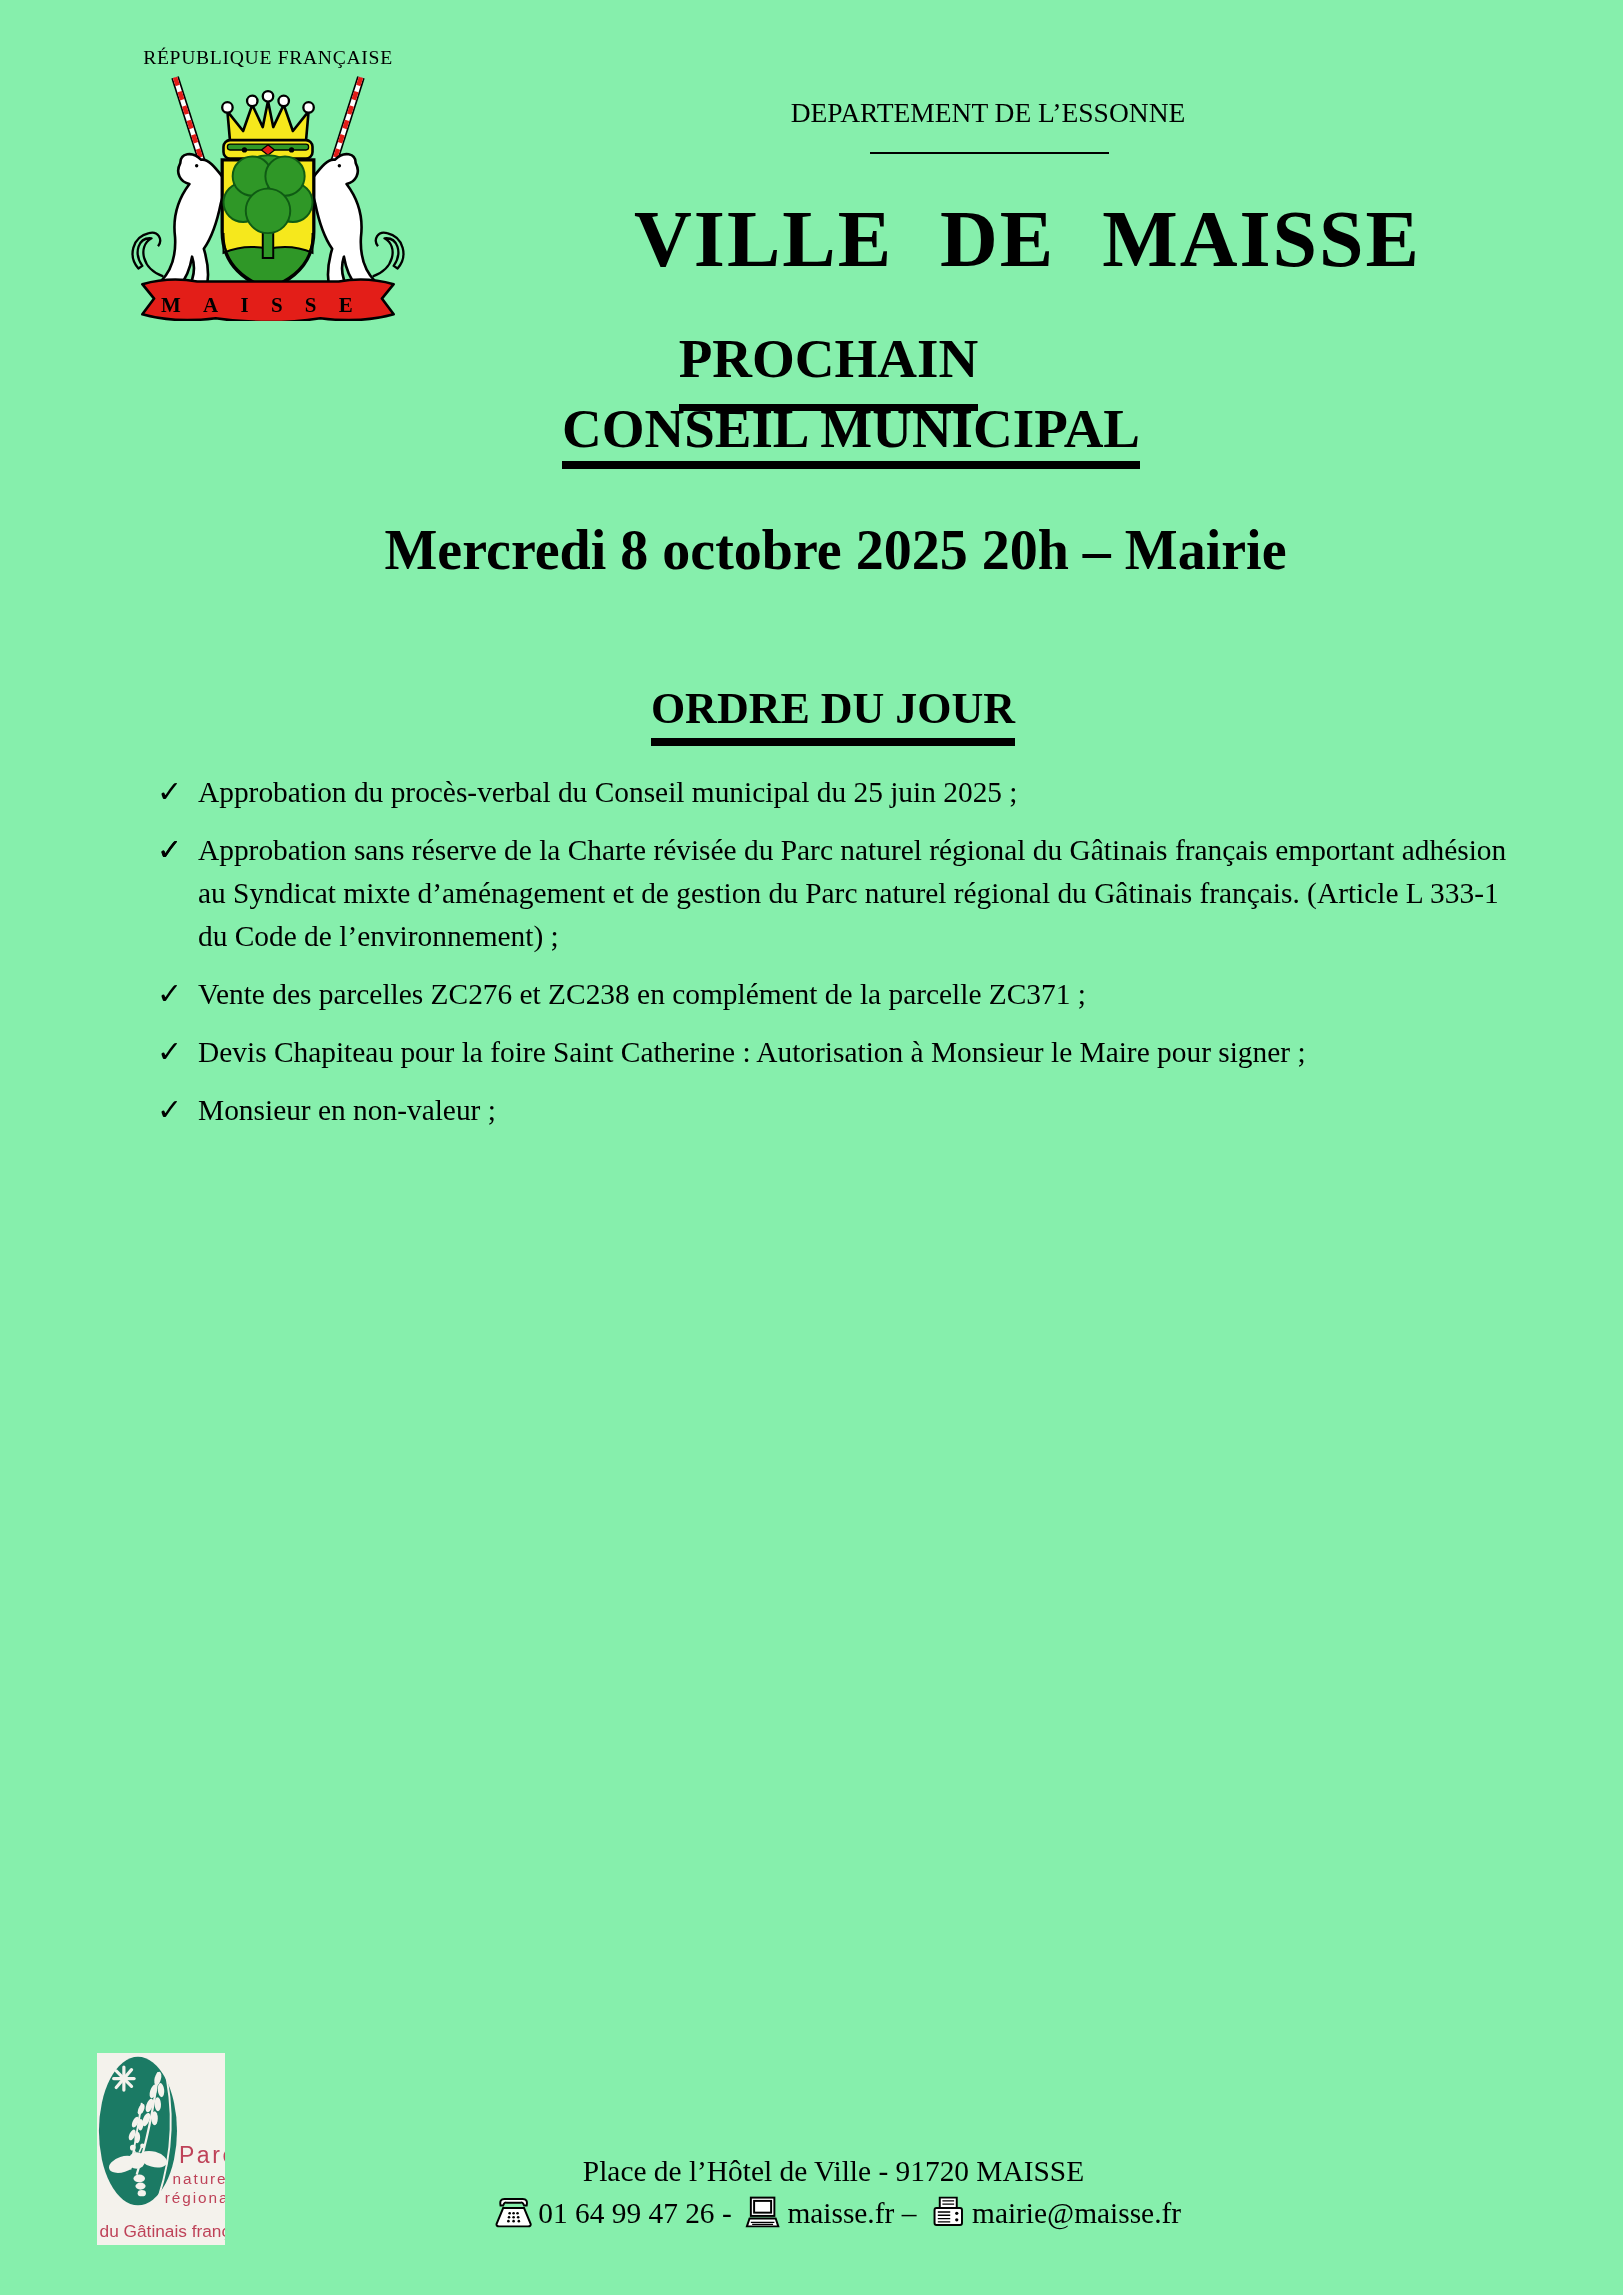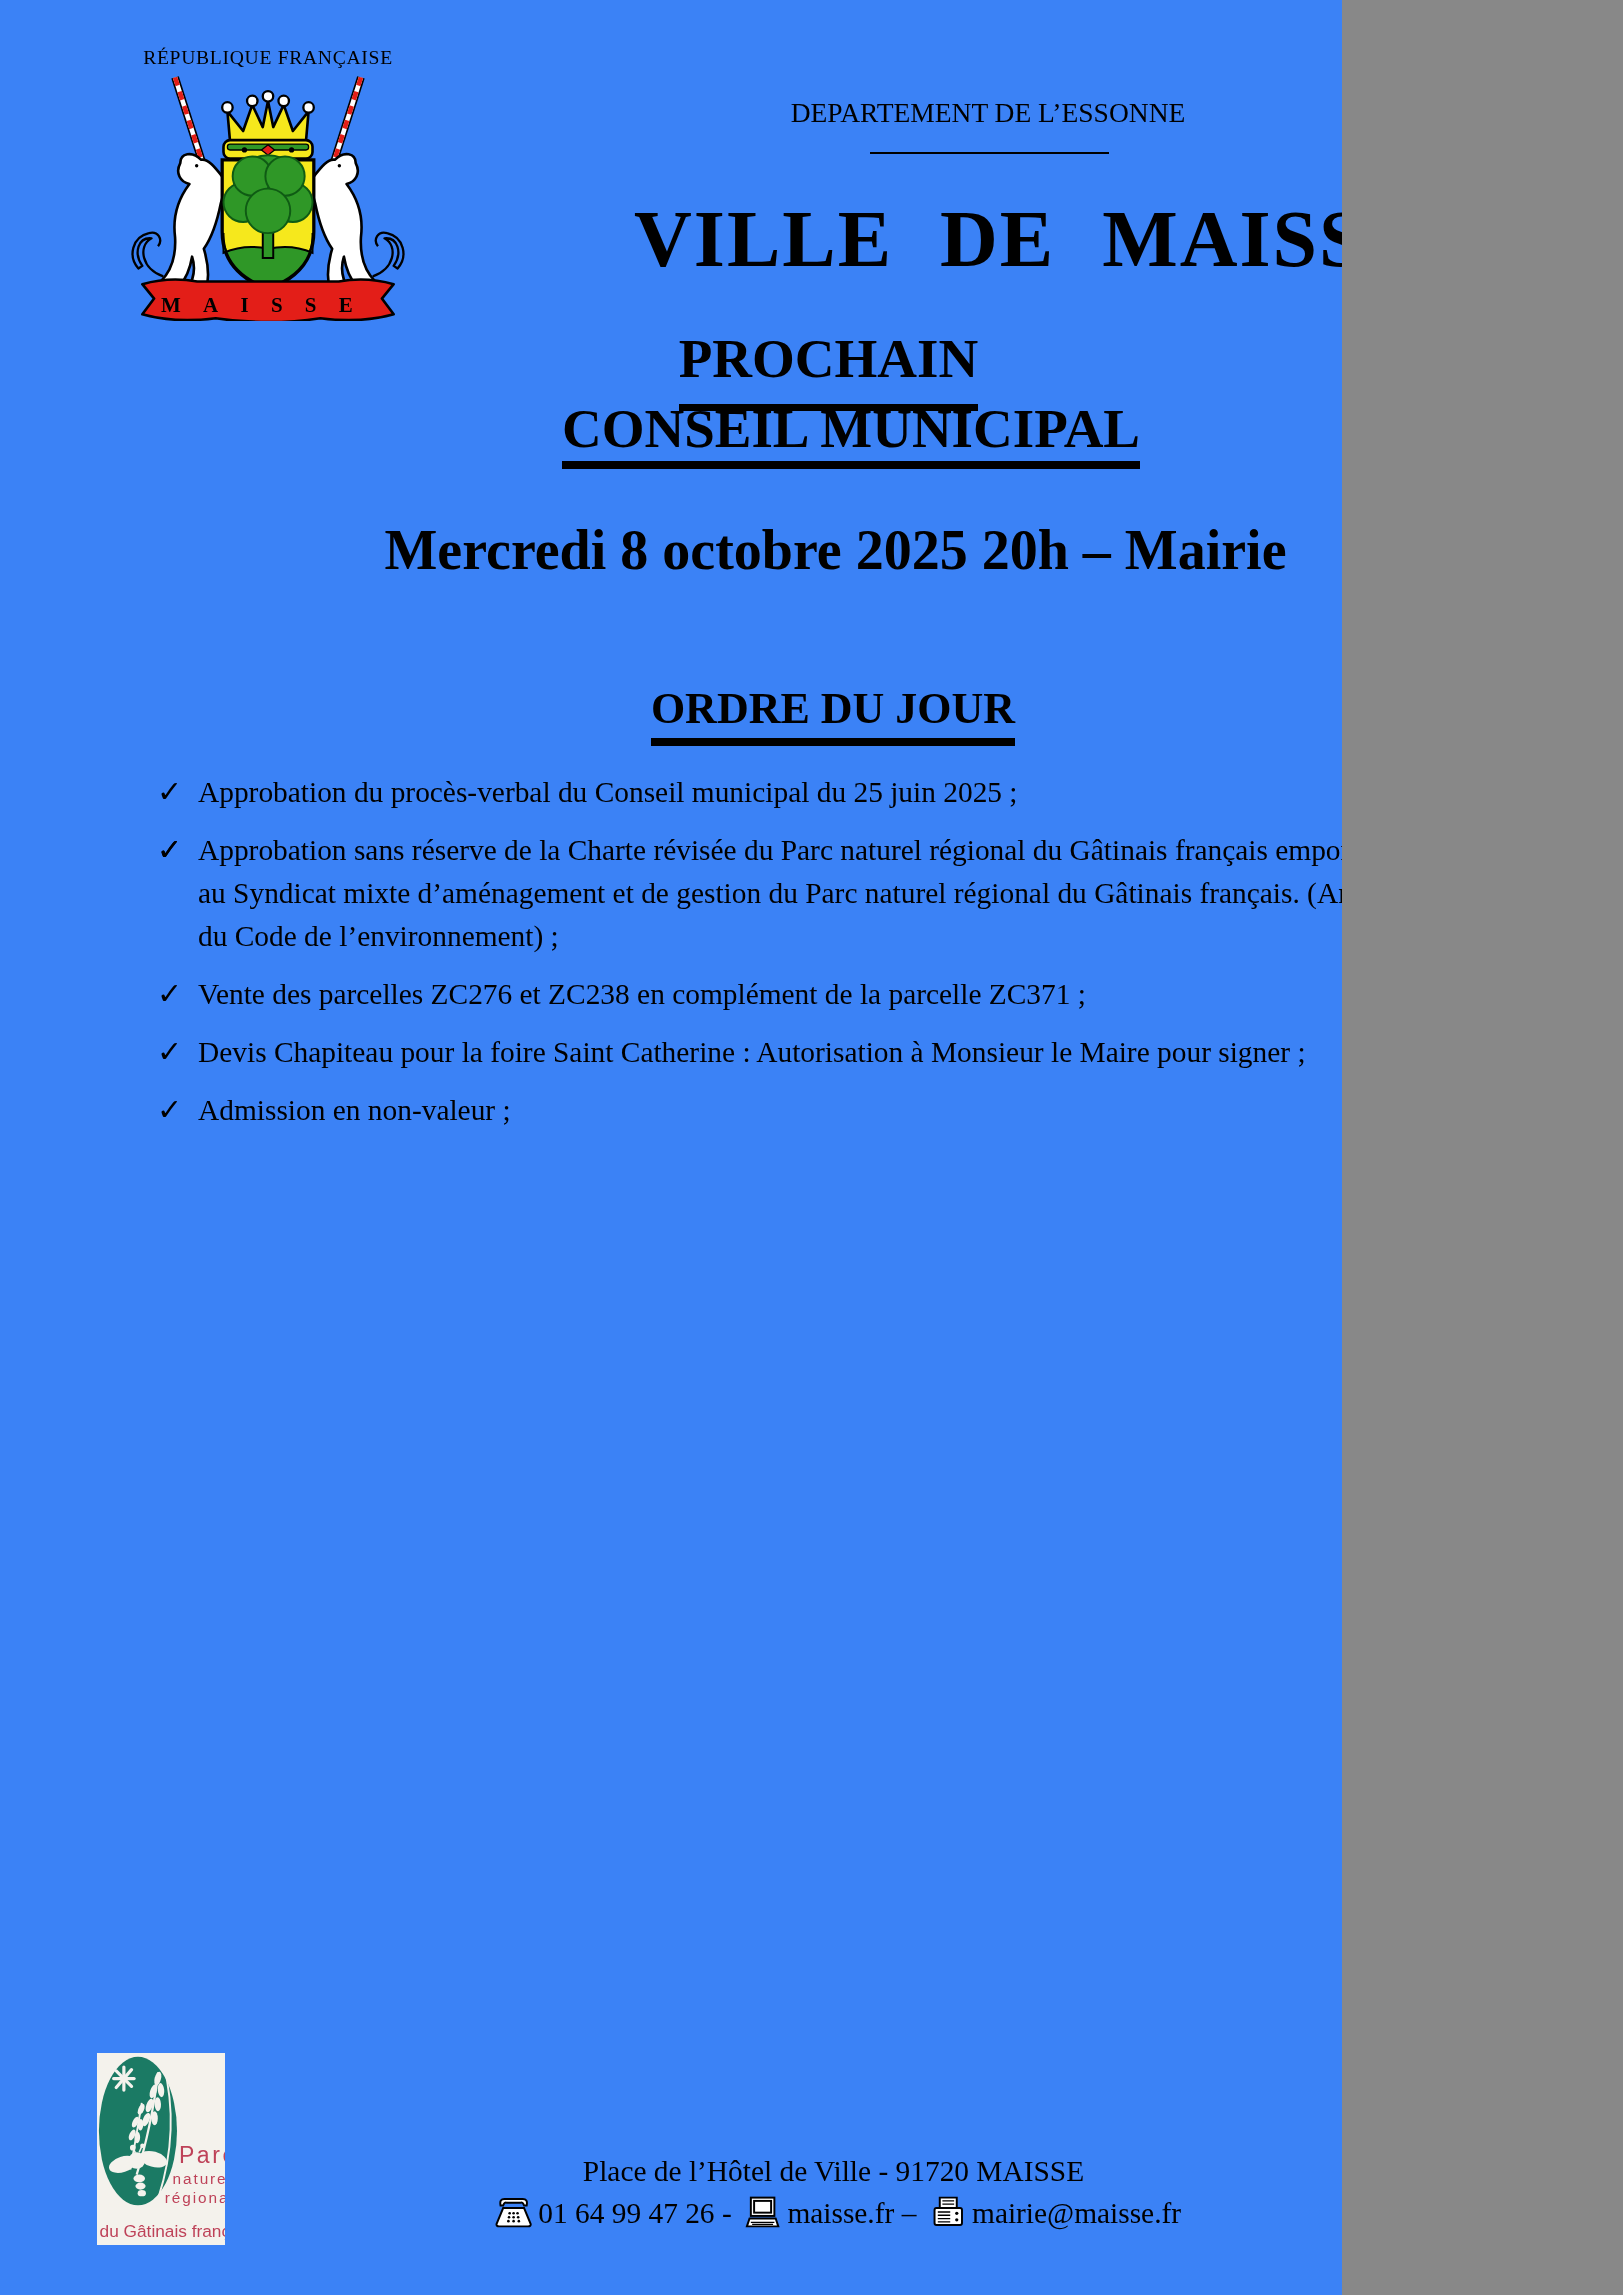--- a/index.html
+++ b/index.html
@@ -1,17 +1,17 @@
 <!DOCTYPE html>
 <html style="font-size:10.5px"><head>
 <meta charset="utf-8">
 <style>
   html,body{margin:0;padding:0;background:#888;}
   .page{
-    position:relative;width:1342px;height:2295px;background:#3b82f6;
+    position:relative;width:1623px;height:2295px;background:#86efac;
     font-family:"Liberation Serif",serif;color:#000;overflow:hidden;
   }
   
   .arms-caption{
     position:absolute;left:124px;top:47px;width:288px;text-align:center;
     font-size:19.6px;letter-spacing:0.7px;white-space:nowrap;
   }
   .arms-svg{position:absolute;left:124px;top:68px;width:288px;height:253px;}
 
   
@@ -168,21 +168,21 @@
     <li>
       <span class="check">✓</span>
       <span>Vente des parcelles ZC276 et ZC238 en complément de la parcelle ZC371 ;</span>
     </li>
     <li>
       <span class="check">✓</span>
       <span>Devis Chapiteau pour la foire Saint Catherine : Autorisation à Monsieur le Maire pour signer ;</span>
     </li>
     <li>
       <span class="check">✓</span>
-      <span>Admission en non-valeur ;</span>
+      <span>Monsieur en non-valeur ;</span>
     </li>
   </ul>
 
   <svg class="parc-svg" viewBox="0 0 200 300" xmlns="http://www.w3.org/2000/svg">
     <rect x="0" y="0" width="200" height="300" fill="#F4F2EC"></rect>
     <ellipse cx="64" cy="122" rx="61" ry="116" fill="#1B7A64"></ellipse>
     <path d="M104,18 Q130,120 96,226" fill="none" stroke="#F4F2EC" stroke-width="3"></path>
 
     <g stroke="#F4F2EC" stroke-width="5" stroke-linecap="round">
       <line x1="30" y1="28" x2="54" y2="52"></line>

